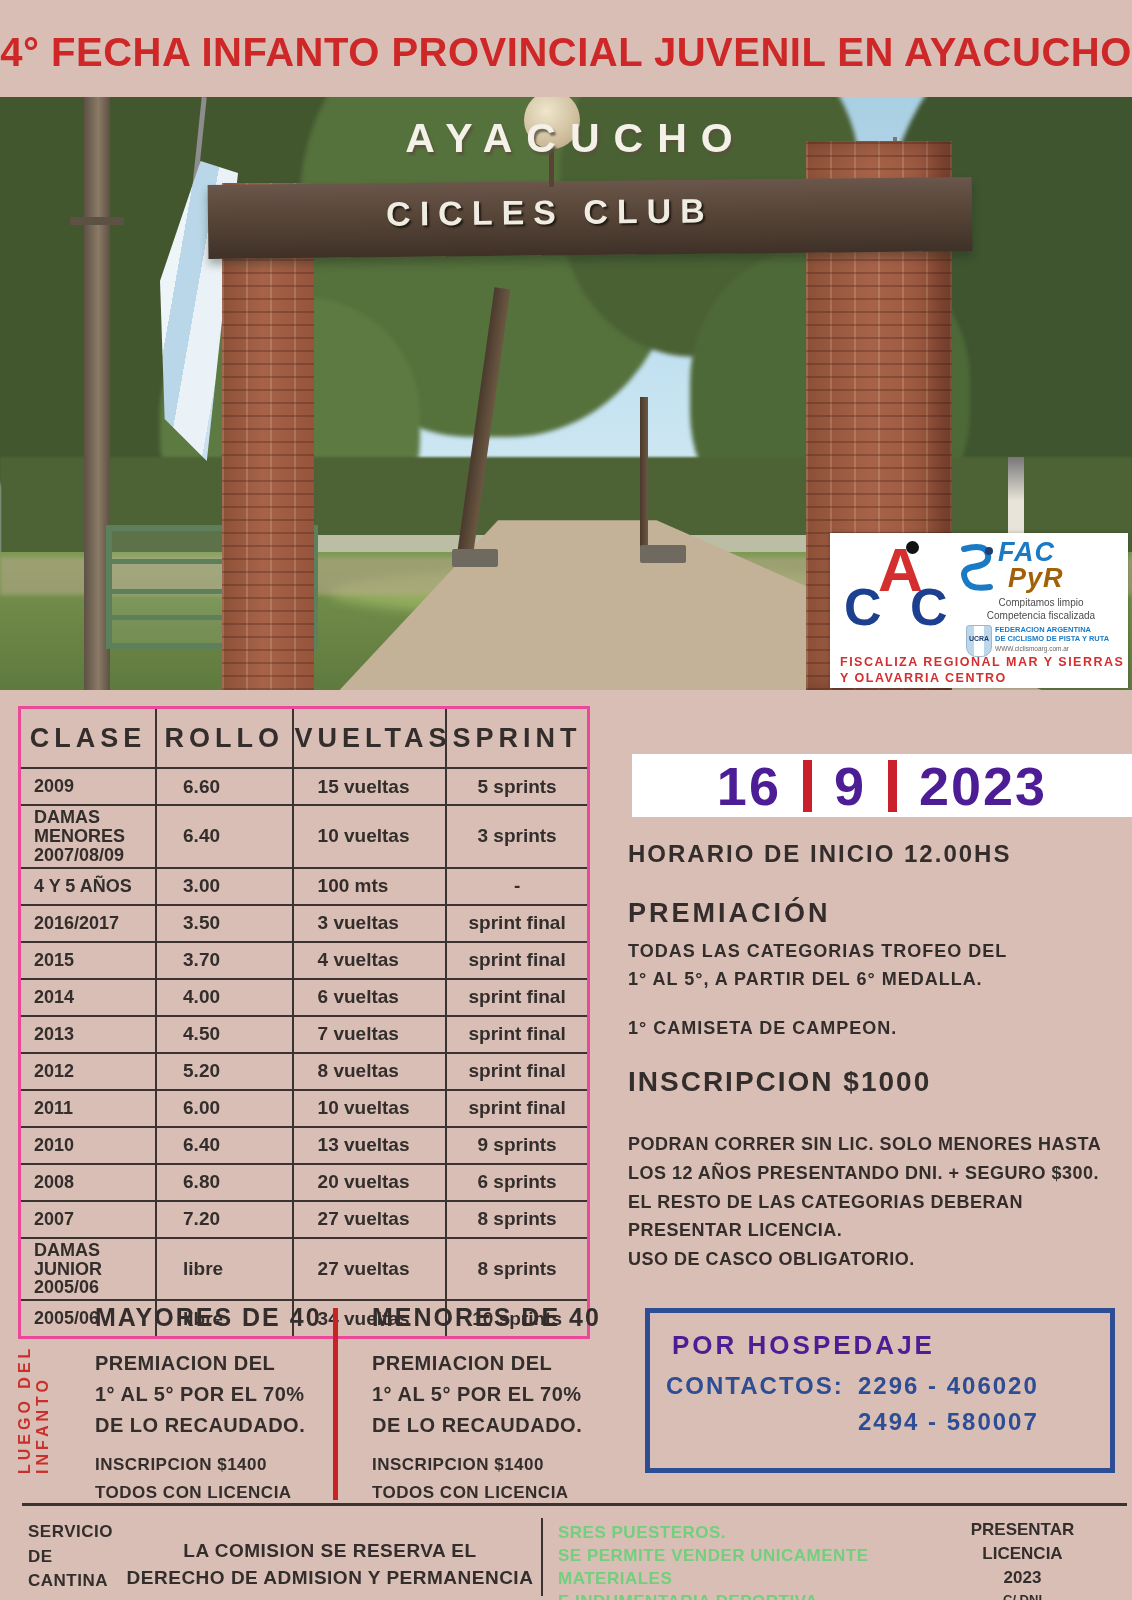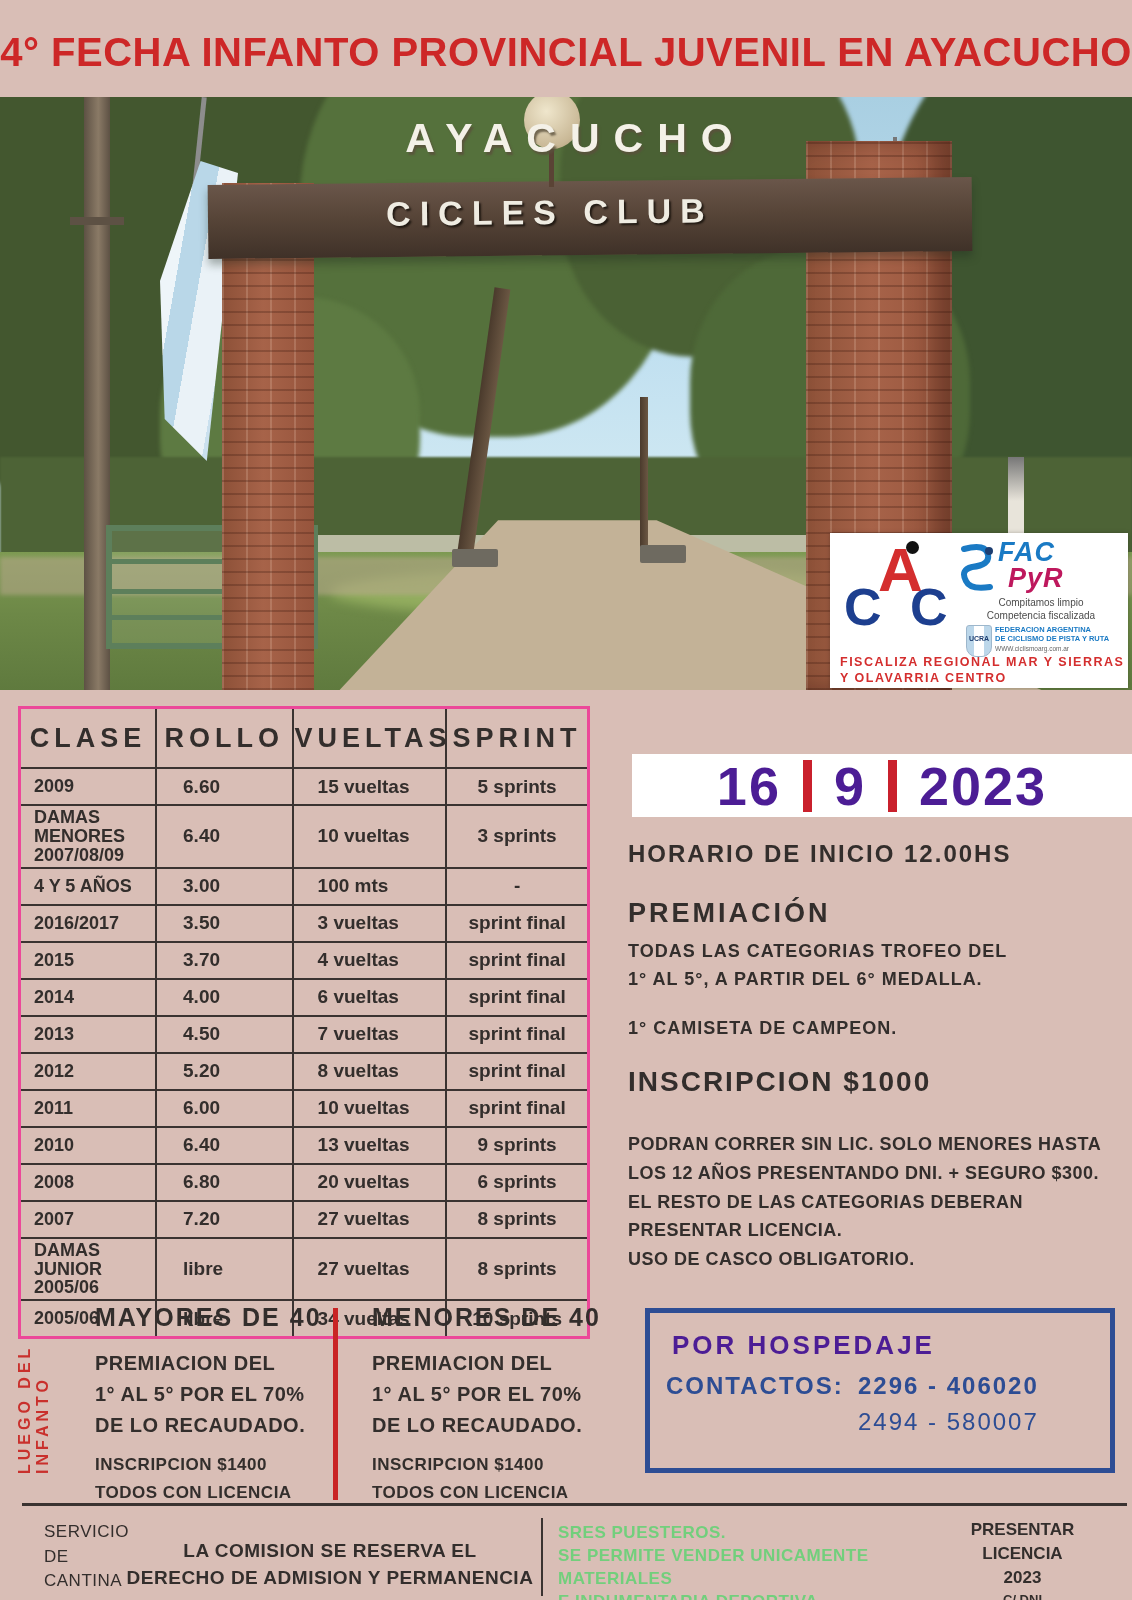--- a/index.html
+++ b/index.html
@@ -69,21 +69,21 @@
   .gatepost{left:230px;top:360px;width:22px;height:230px;background:linear-gradient(90deg,#5a4a38,#7d6950 60%,#4e3f30);border-radius:6px;}
 
   
   .logobox{left:830px;top:436px;width:298px;height:155px;background:#fff;box-shadow:0 0 4px rgba(0,0,0,.25);}
   .accdot{left:76px;top:8px;width:13px;height:13px;border-radius:50%;background:#111;}
   .accA{left:48px;top:6px;font-size:62px;font-weight:bold;color:#d42e2e;line-height:1;}
   .accC{font-size:52px;font-weight:bold;color:#1d3f8f;line-height:1;}
   .accC1{left:14px;top:48px;} .accC2{left:80px;top:48px;}
   .facswoosh{left:128px;top:8px;}
   .facword{left:168px;top:4px;font-size:27px;font-weight:bold;font-style:italic;color:#1a7ac4;letter-spacing:1px;}
-  .pyrword{left:178px;top:30px;font-size:27px;font-weight:bold;font-style:italic;color:#be185d;letter-spacing:1px;}
+  .pyrword{left:178px;top:30px;font-size:27px;font-weight:bold;font-style:italic;color:#a16207;letter-spacing:1px;}
   .tagline{left:128px;width:166px;text-align:center;font-size:10px;color:#4c4c4c;}
   .tl1{top:64px;} .tl2{top:77px;}
   .shield{left:136px;top:92px;width:24px;height:30px;border:1px solid #9db7cc;border-radius:3px 3px 10px 10px;
           background:linear-gradient(90deg,#bcd7ea 0 30%,#fff 30% 70%,#bcd7ea 70% 100%);
           font-size:7px;font-weight:bold;color:#1d3e71;text-align:center;line-height:26px;}
   .fedtext{left:165px;top:92px;width:130px;font-size:7.5px;font-weight:bold;color:#1a7ac4;line-height:1.2;}
   .website{left:165px;top:112px;width:130px;font-size:6.5px;color:#666;}
   .fiscaliza{left:10px;top:122px;width:285px;font-size:12.5px;font-weight:bold;color:#d42e2e;
              letter-spacing:1.5px;line-height:1.25;}
 
@@ -121,25 +121,25 @@
   .cat40 .b{margin-top:16px;font-size:20px;font-weight:bold;letter-spacing:.5px;line-height:1.55;}
   .cat40 .i{margin-top:14px;font-size:17px;font-weight:bold;letter-spacing:.5px;}
   .cat40 .l{margin-top:8px;font-size:17px;font-weight:bold;letter-spacing:.5px;}
   .mayores{left:95px;top:1303px;}
   .menores{left:372px;top:1303px;}
   .catdivider{left:333px;top:1308px;width:5px;height:192px;background:#c92424;}
   .hospbox{left:645px;top:1308px;width:460px;height:155px;border:5px solid #2d4d94;}
   .hosp1{left:672px;top:1330px;font-size:26px;font-weight:bold;color:#4c1d95;letter-spacing:3px;}
   .hosp2{left:666px;top:1372px;font-size:24px;font-weight:bold;color:#2d4d94;letter-spacing:2px;}
   .phone1{left:858px;top:1372px;font-size:24px;font-weight:bold;color:#2d4d94;letter-spacing:2px;}
-  .phone2{left:858px;top:1408px;font-size:24px;font-weight:normal;color:#2d4d94;letter-spacing:2px;}
+  .phone2{left:858px;top:1408px;font-size:24px;font-weight:bold;color:#2d4d94;letter-spacing:2px;}
 
   
   .footline{left:22px;top:1503px;width:1105px;height:3px;background:#3a3331;}
-  .servicio{left:28px;top:1520px;font-size:17px;font-weight:normal;line-height:1.45;letter-spacing:.5px;margin-left:16px;}
+  .servicio{left:28px;top:1520px;font-size:17px;font-weight:bold;line-height:1.45;letter-spacing:.5px;}
   .comision{left:120px;top:1538px;width:420px;text-align:center;font-size:19px;font-weight:bold;
             line-height:1.4;letter-spacing:.5px;}
   .footdiv{left:541px;top:1518px;width:2px;height:78px;background:#3a3331;}
   .puesteros{left:558px;top:1522px;width:370px;font-size:17px;font-weight:bold;color:#72cf7c;
              line-height:1.35;letter-spacing:.5px;}
   .presentar{left:955px;top:1518px;width:135px;text-align:center;font-size:17px;font-weight:bold;line-height:1.4;}
   .dni{left:955px;top:1592px;width:135px;text-align:center;font-size:13px;font-weight:bold;}
 </style>
 </head>
 <body>

